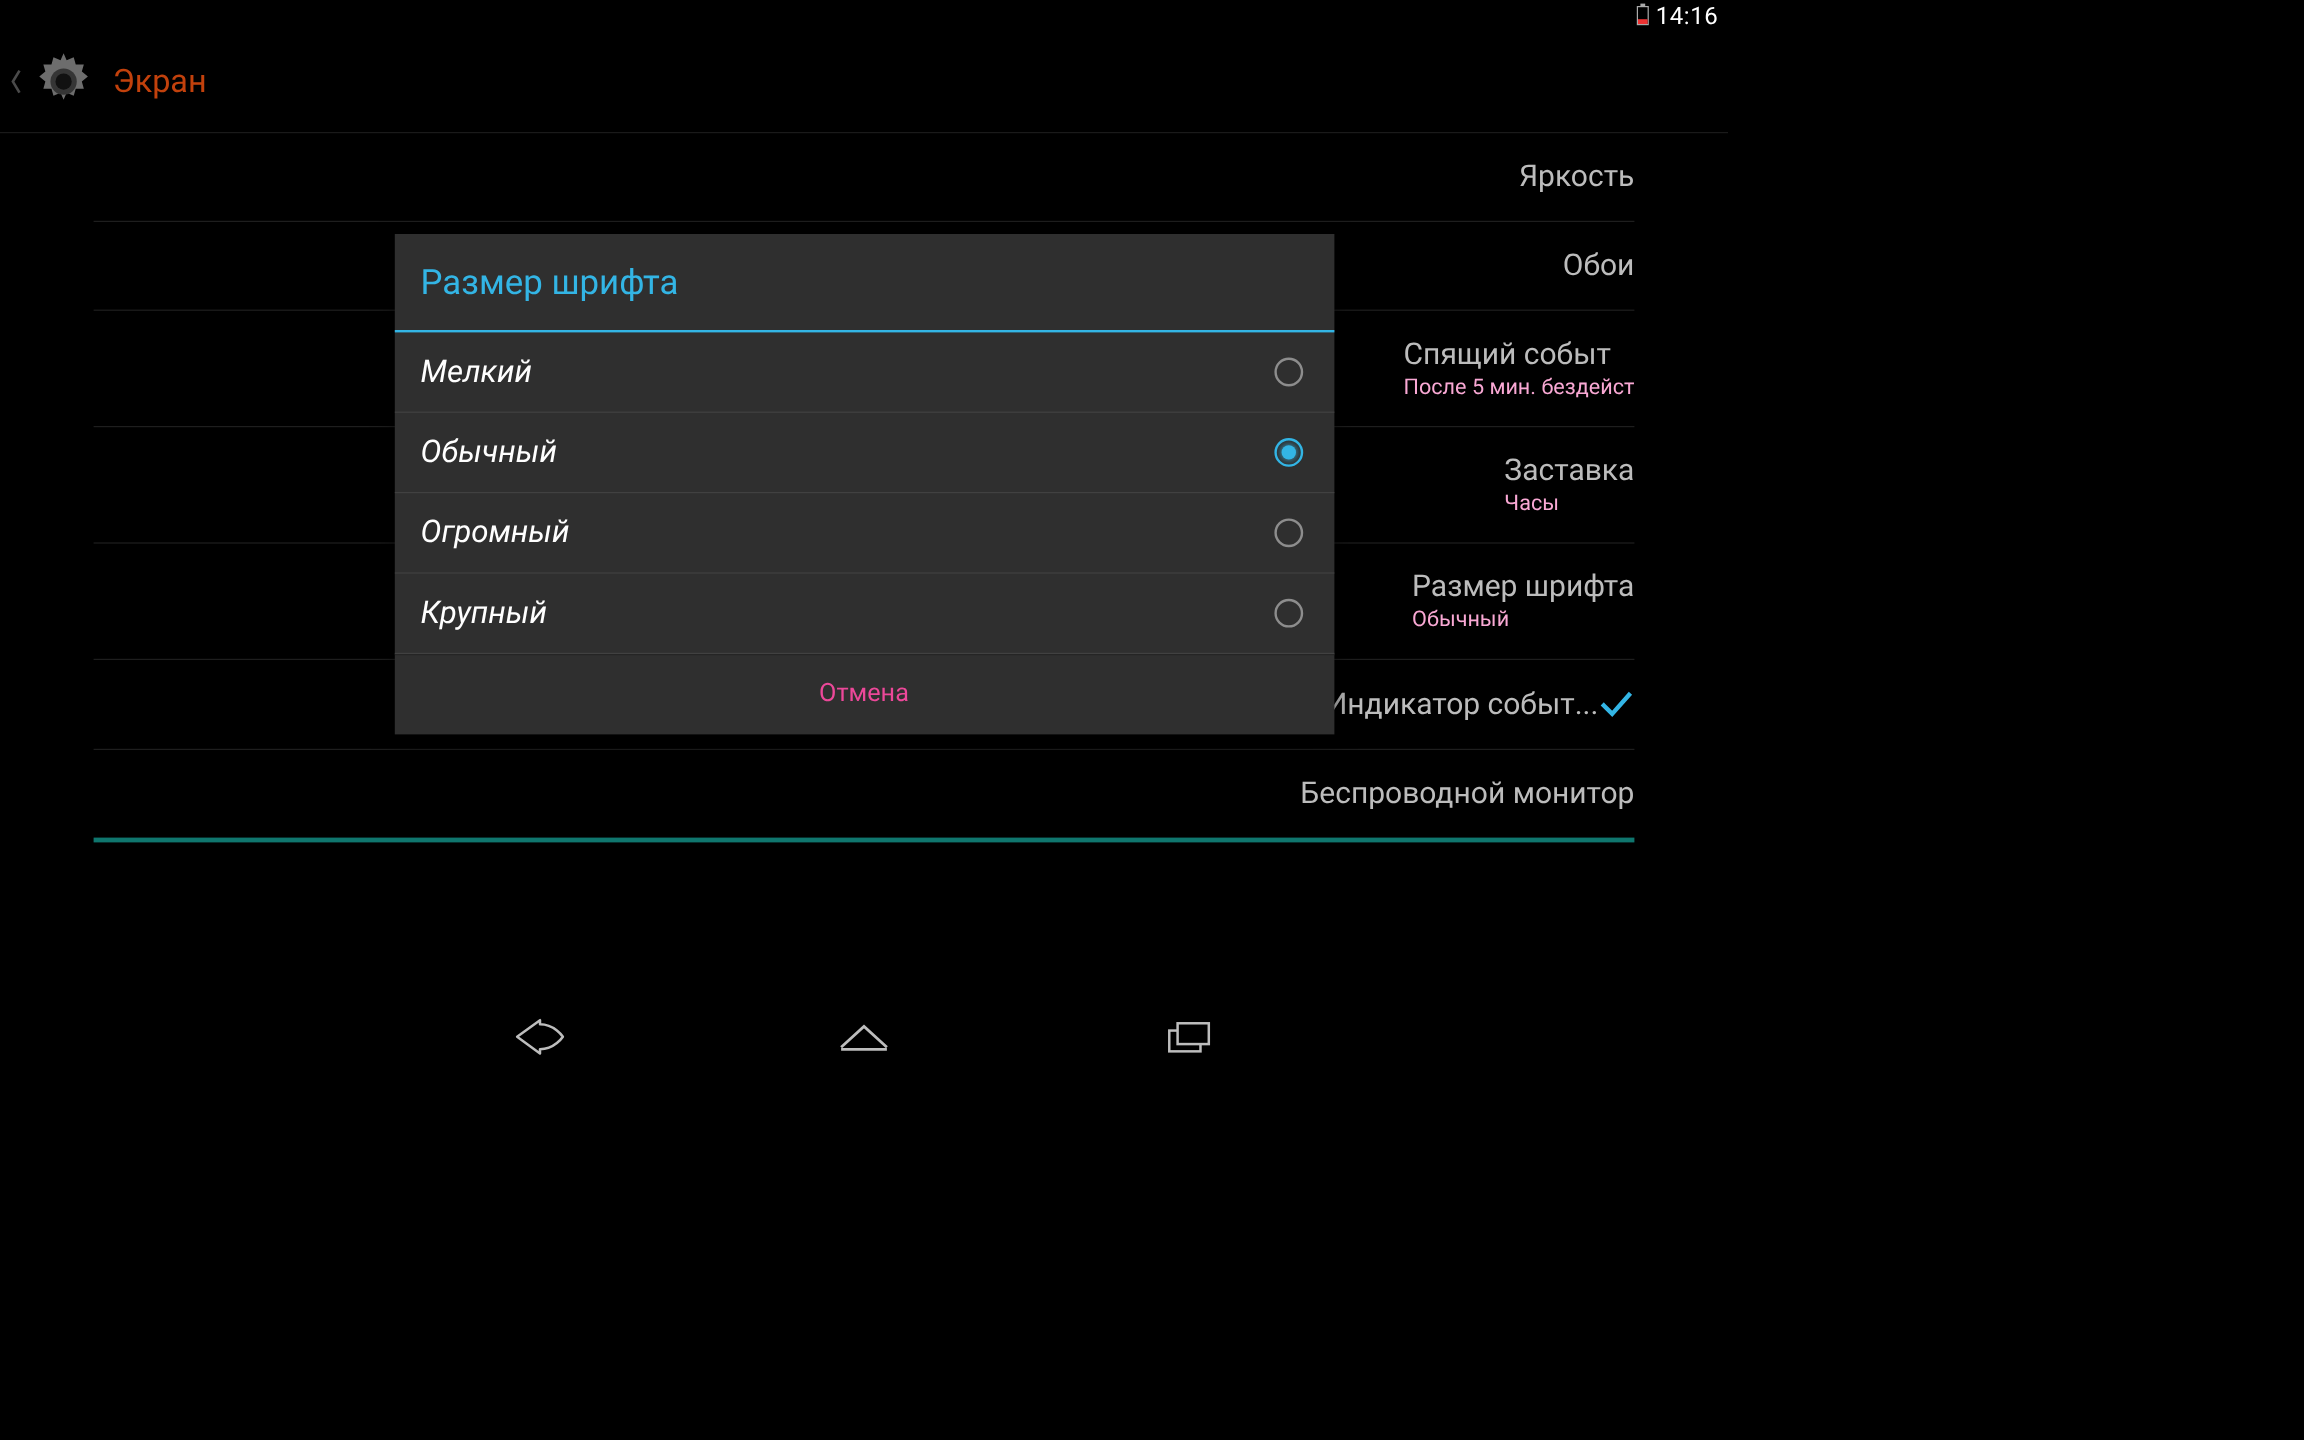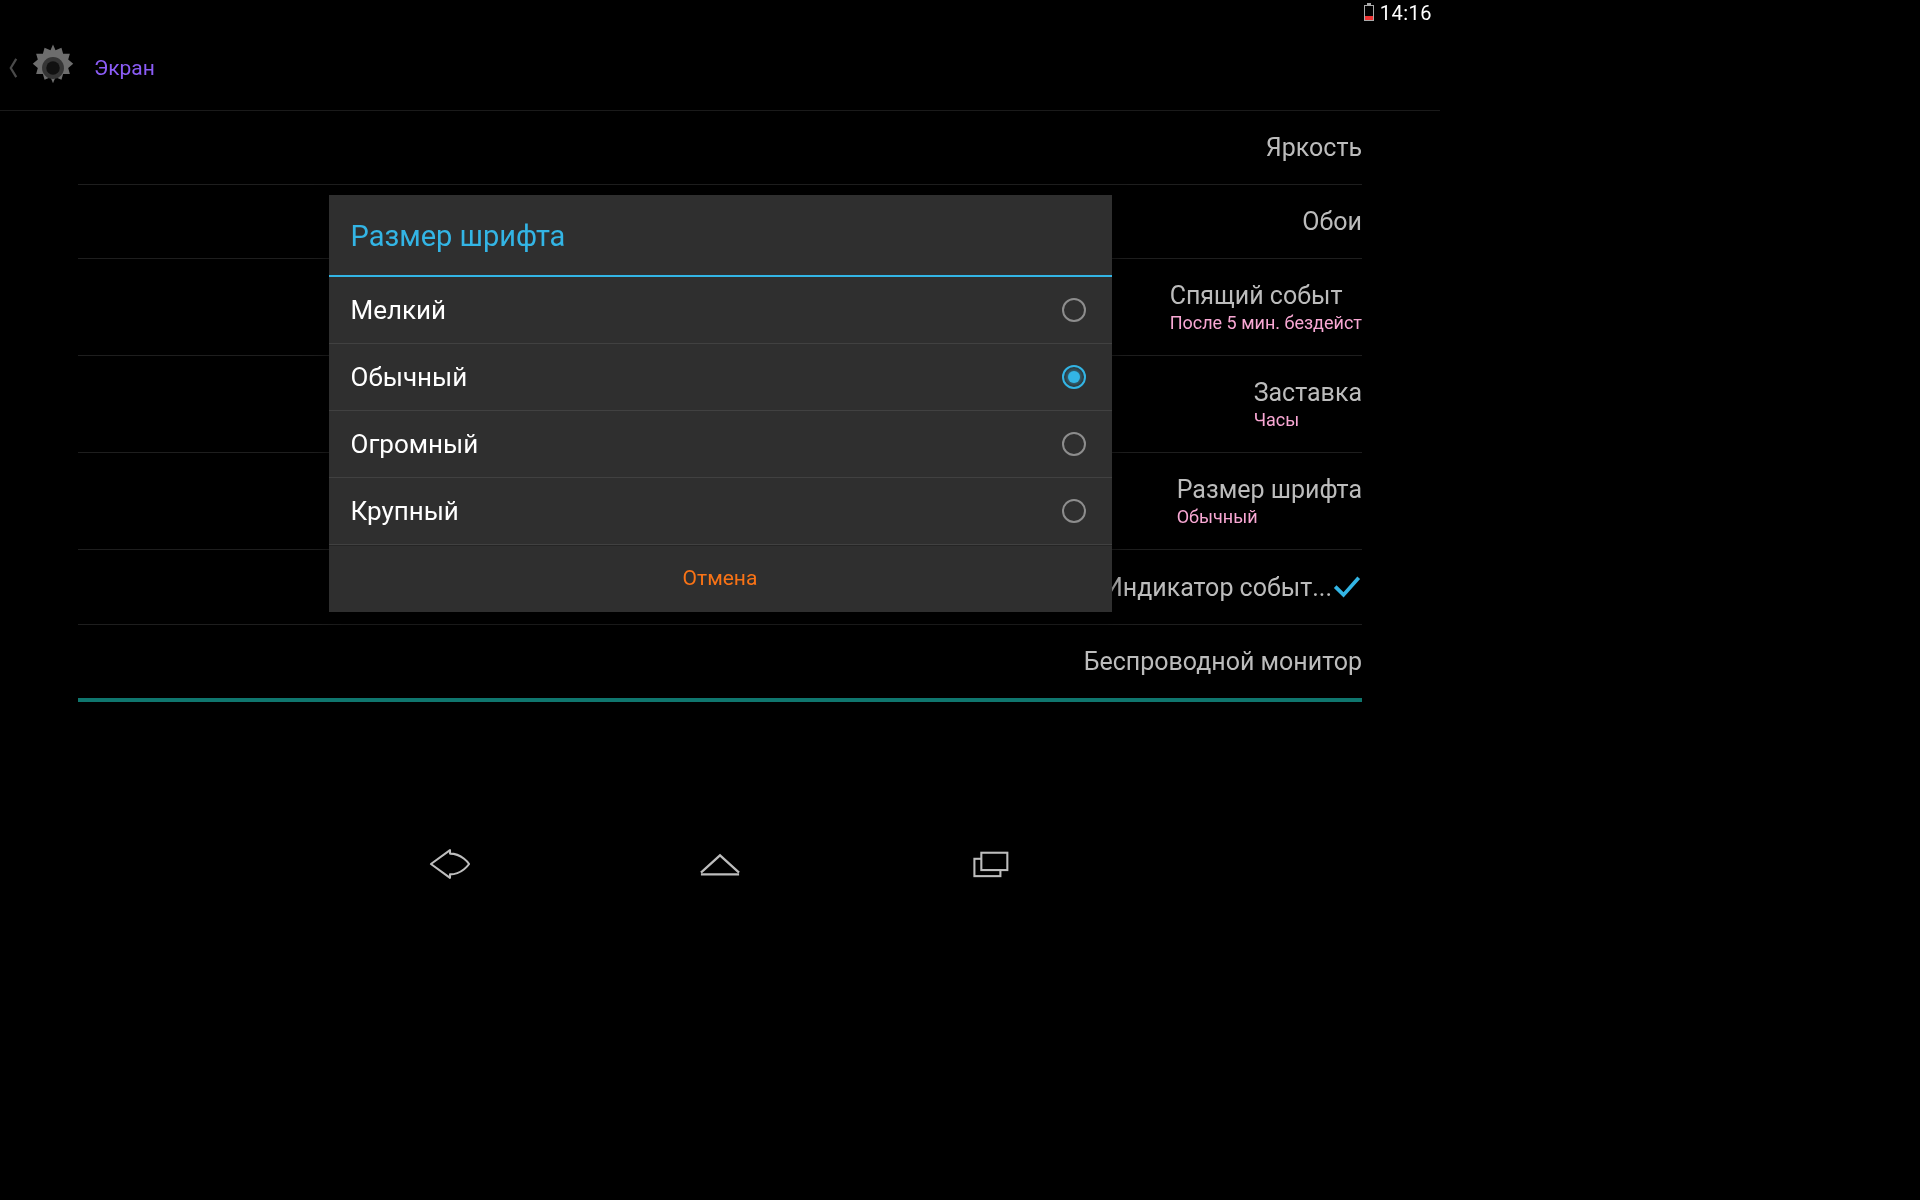--- a/index.html
+++ b/index.html
@@ -10,21 +10,21 @@
     .battery { width: 10px; height: 16px; border: 1px solid #aaa; position: relative; display: flex; align-items: flex-end; }
     .battery::before { content: ""; position: absolute; top: -3px; left: 2px; width: 4px; height: 2px; background: #aaa; }
     .battery-fill { width: 100%; height: 25%; background: #e33; }
     .clock { font-size: 20px; color: #fff; letter-spacing: 0.5px; }
 
     
     .action-bar { height: 86px; width: 100%; display: flex; align-items: center; padding: 0 6px; border-bottom: 1px solid #1a1a1a; }
     .back-chevron { width: 14px; height: 42px; display: flex; align-items: center; justify-content: center; }
     .back-chevron svg { width: 11px; height: 22px; }
     .gear-icon { width: 62px; height: 62px; display: flex; align-items: center; justify-content: center; margin-left: 2px; }
-    .action-title { font-size: 21px; color: #8b5cf6; font-weight: 400; margin-left: 10px; text-align: right; }
+    .action-title { font-size: 27px; color: #c2410c; font-weight: 400; margin-left: 10px; text-align: right; }
 
     
     .settings-list { padding: 0 78px; }
     .setting-row { border-bottom: 1px solid #1e1e1e; padding: 22px 0; display: flex; align-items: center; justify-content: flex-end; }
     .setting-text { display: flex; flex-direction: column; gap: 2px; }
     .setting-title { font-size: 25px; color: #bcbcbc; font-weight: 400; }
     .setting-sub { font-size: 18px; color: #f9a8d4; }
     .checkmark { width: 30px; height: 30px; display: flex; align-items: center; justify-content: center; }
     .checkmark svg { width: 28px; height: 28px; }
 
@@ -32,25 +32,25 @@
     .nav-bar { position: absolute; bottom: 0; left: 0; width: 100%; height: 72px; background: #000; display: flex; align-items: center; justify-content: center; gap: 210px; }
     .nav-btn { width: 60px; height: 40px; display: flex; align-items: center; justify-content: center; cursor: pointer; }
     .nav-btn svg { width: 52px; height: 34px; }
 
     
     .overlay { position: absolute; inset: 0; display: flex; align-items: flex-start; justify-content: center; }
     .dialog { width: 783px; margin-top: 195px; background: #2f2f2f; box-shadow: 0 6px 18px rgba(0,0,0,0.6); }
     .dialog-title { color: #33b5e5; font-size: 29px; font-weight: 400; padding: 24px 22px 22px; border-bottom: 2px solid #33b5e5; }
     .option-row { display: flex; align-items: center; justify-content: space-between; padding: 18px 26px 18px 22px; border-bottom: 1px solid #414141; cursor: pointer; }
     .option-row:last-of-type { border-bottom: 1px solid #414141; }
-    .option-label { font-size: 26px; color: #fff; font-weight: 400; }
+    .option-label { font-size: 26px; color: #fff; font-weight: 400; font-style: italic; }
     .radio { width: 24px; height: 24px; border: 2px solid #8d8d8d; border-radius: 50%; display: flex; align-items: center; justify-content: center; }
     .radio.checked { border-color: #33b5e5; }
     .radio.checked::after { content: ""; width: 12px; height: 12px; background: #33b5e5; border-radius: 50%; box-shadow: 0 0 6px #33b5e5; }
-    .dialog-cancel { text-align: center; font-size: 21px; color: #f97316; padding: 20px 0 22px; cursor: pointer; border-top: 1px solid #252525; }
+    .dialog-cancel { text-align: center; font-size: 21px; color: #ec4899; padding: 20px 0 22px; cursor: pointer; border-top: 1px solid #252525; }
   </style>
 </head>
 <body>
 
 <div class="status-bar">
   <div class="battery">
       <div class="battery-fill"></div>
     </div>
   <div class="clock">14:16</div>
 </div>

